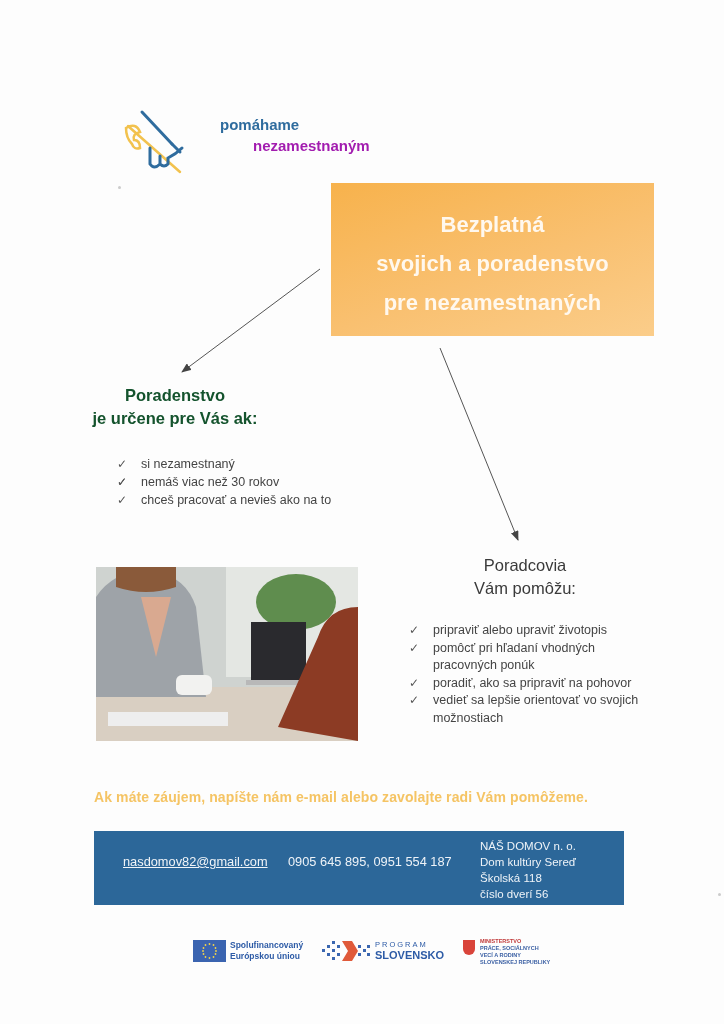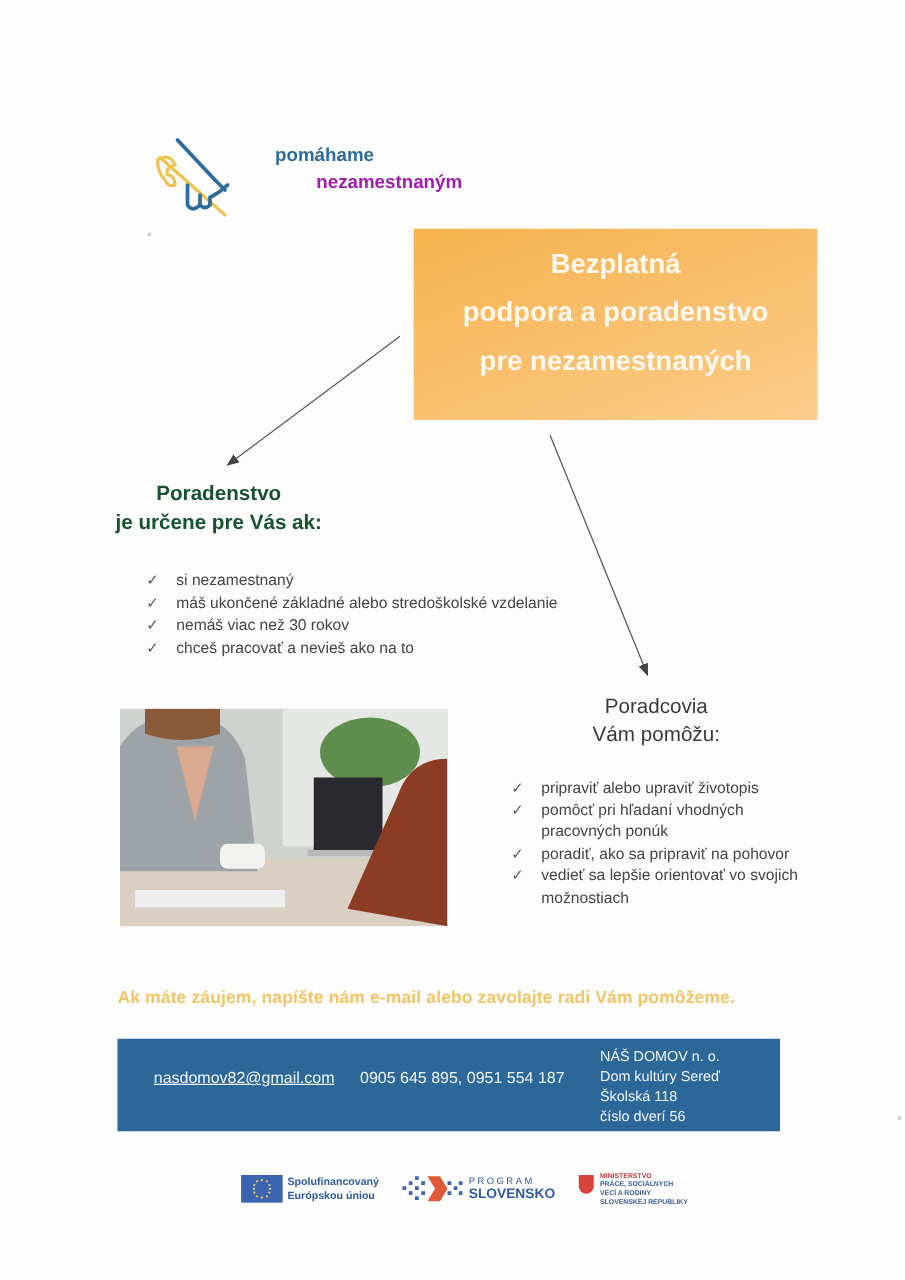--- a/index.html
+++ b/index.html
@@ -13,21 +13,21 @@
   
   .logo-icon { left:120px; top:108px; width:80px; height:70px; }
   .logo-text { left:220px; top:114px; font-weight:bold; font-size:15px; line-height:21px; }
   .logo-l1 { color:#2f6c9e; }
   .logo-l2 { color:#a21caf;margin-left:33px; }
   
   .hero {
     left:331px; top:183px; width:323px; height:153px;
     background:linear-gradient(160deg,#f7b24c 0%,#f9c070 55%,#fbcd8a 100%);
     color:#fff8ee; text-align:center; font-weight:bold; font-size:22px; line-height:39px;
-    padding-top:8px; box-sizing:border-box;
+    padding-top:22px; box-sizing:border-box;
   }
   .arrows { left:0; top:0; width:724px; height:1024px; pointer-events:none; }
   
   .left-heading { left:85px; top:384px; width:180px; text-align:center; font-weight:bold; font-size:16.5px; line-height:23px; color:#14532d; }
   .list { margin:0; padding:0; list-style:none; font-size:12.5px; color:#444; }
   .list li { position:relative; padding-left:24px; line-height:18px; }
   .list li .chk { position:absolute; left:0; top:0; font-size:12px; color:#555; }
   .left-list { left:117px; top:455px; width:360px; }
   .right-heading { left:445px; top:554px; width:160px; text-align:center; font-weight:normal; font-size:16.5px; line-height:23px; color:#3a3a3a; }
   .right-list { left:409px; top:622px; width:250px; }
@@ -68,41 +68,41 @@
     <path d="M52 36 l8 8" stroke="#2f6c9e" stroke-width="3" stroke-linecap="round"></path>
   </svg>
 </div>
 <div class="abs logo-text">
   <div class="logo-l1">pomáhame</div>
   <div class="logo-l2">nezamestnaným</div>
 </div>
 
 <div class="abs hero">
   <div>Bezplatná</div>
-  <div>podpora a poradenstvo</div>
+  <div>svojich a poradenstvo</div>
   <div>pre nezamestnaných</div>
 </div>
 
 <svg class="abs arrows" width="724" height="1024">
   <defs>
     <marker id="ah" markerWidth="10" markerHeight="8" refX="9" refY="4" orient="auto">
       <path d="M0,0 L10,4 L0,8 z" fill="#444"></path>
     </marker>
   </defs>
   <line x1="320" y1="269" x2="182" y2="372" stroke="#555" stroke-width="1" marker-end="url(#ah)"></line>
   <line x1="440" y1="348" x2="518" y2="540" stroke="#555" stroke-width="1" marker-end="url(#ah)"></line>
 </svg>
 
 <div class="abs left-heading">
   <div>Poradenstvo</div>
   <div>je určene pre Vás ak:</div>
 </div>
 <ul class="abs list left-list">
   <li><span class="chk">✓</span><span>si nezamestnaný</span></li>
-  <li><span class="chk">✓</span><span>máš ukončené základné alebo stredoškolské vzdelanie</span></li>
+  <li><span class="chk">✓</span></li>
   <li><span class="chk">✓</span><span>nemáš viac než 30 rokov</span></li>
   <li><span class="chk">✓</span><span>chceš pracovať a nevieš ako na to</span></li>
 </ul>
 
 <div class="abs photo">
   <svg width="262" height="174" viewBox="0 0 262 174">
     <rect width="262" height="174" fill="#cfd3d0"></rect>
     <rect x="130" y="0" width="132" height="110" fill="#e4e7e3"></rect>
     <ellipse cx="200" cy="35" rx="40" ry="28" fill="#5f8d4e"></ellipse>
     <rect x="0" y="120" width="262" height="54" fill="#d9cfc2"></rect>

